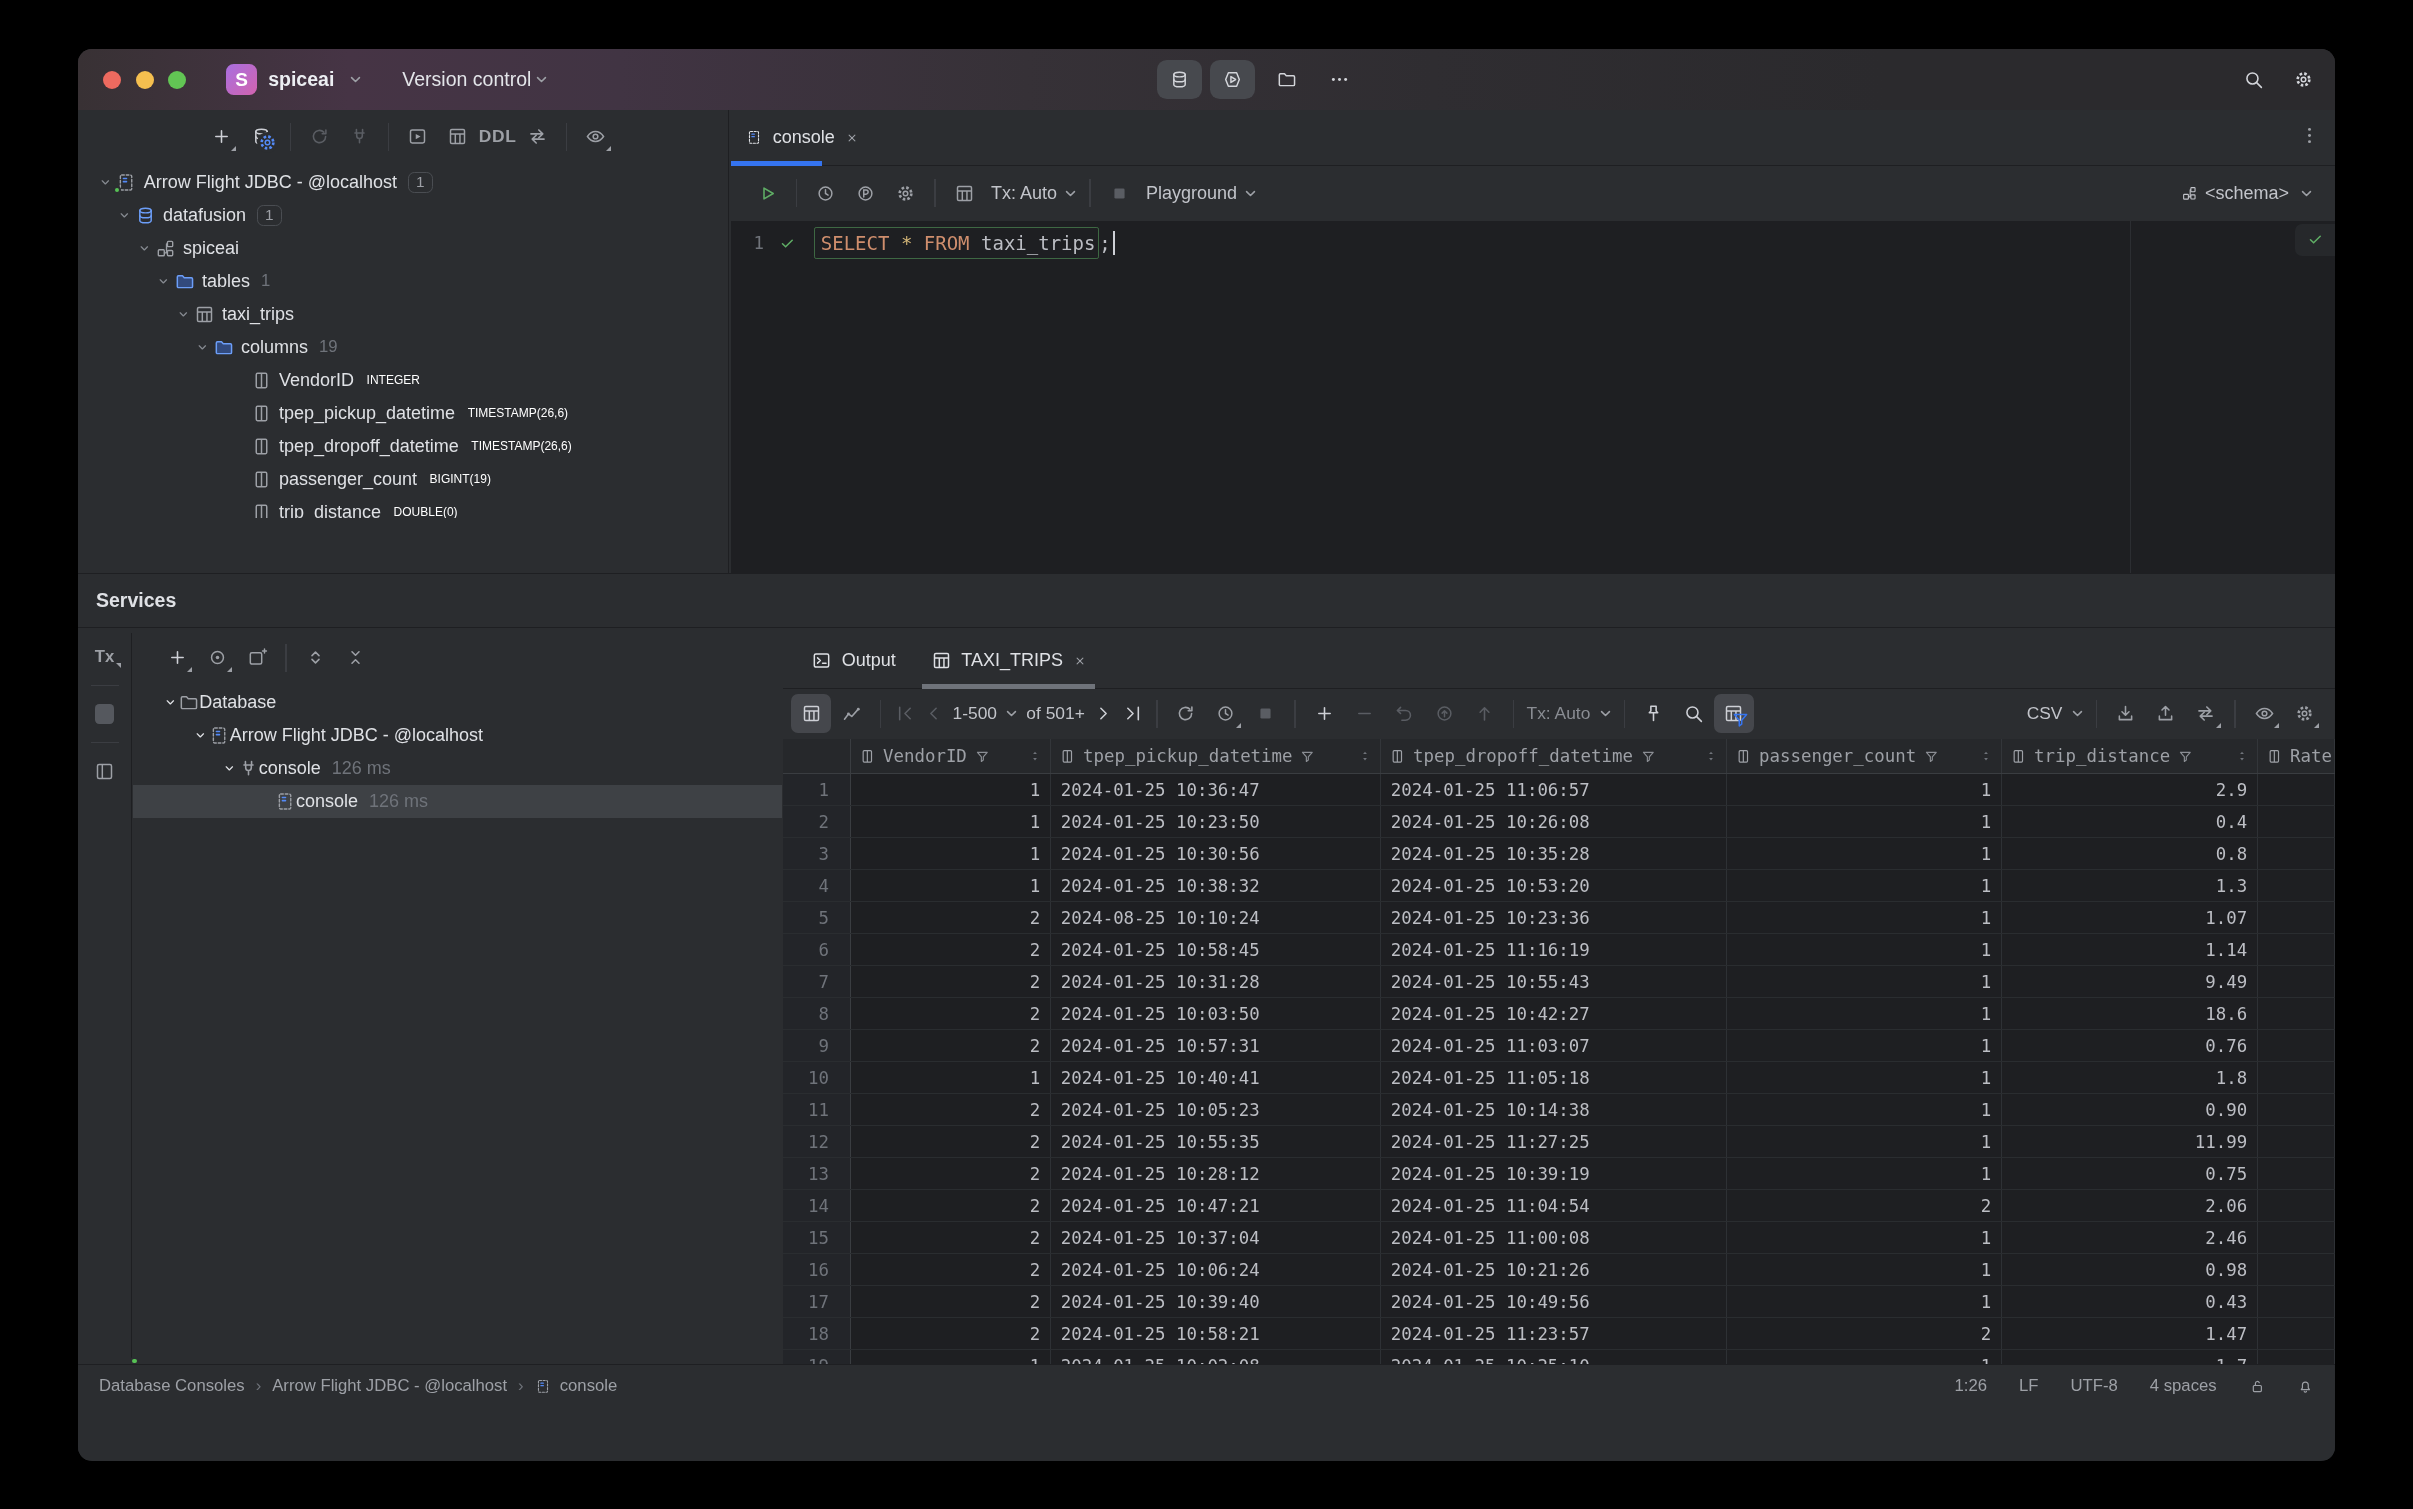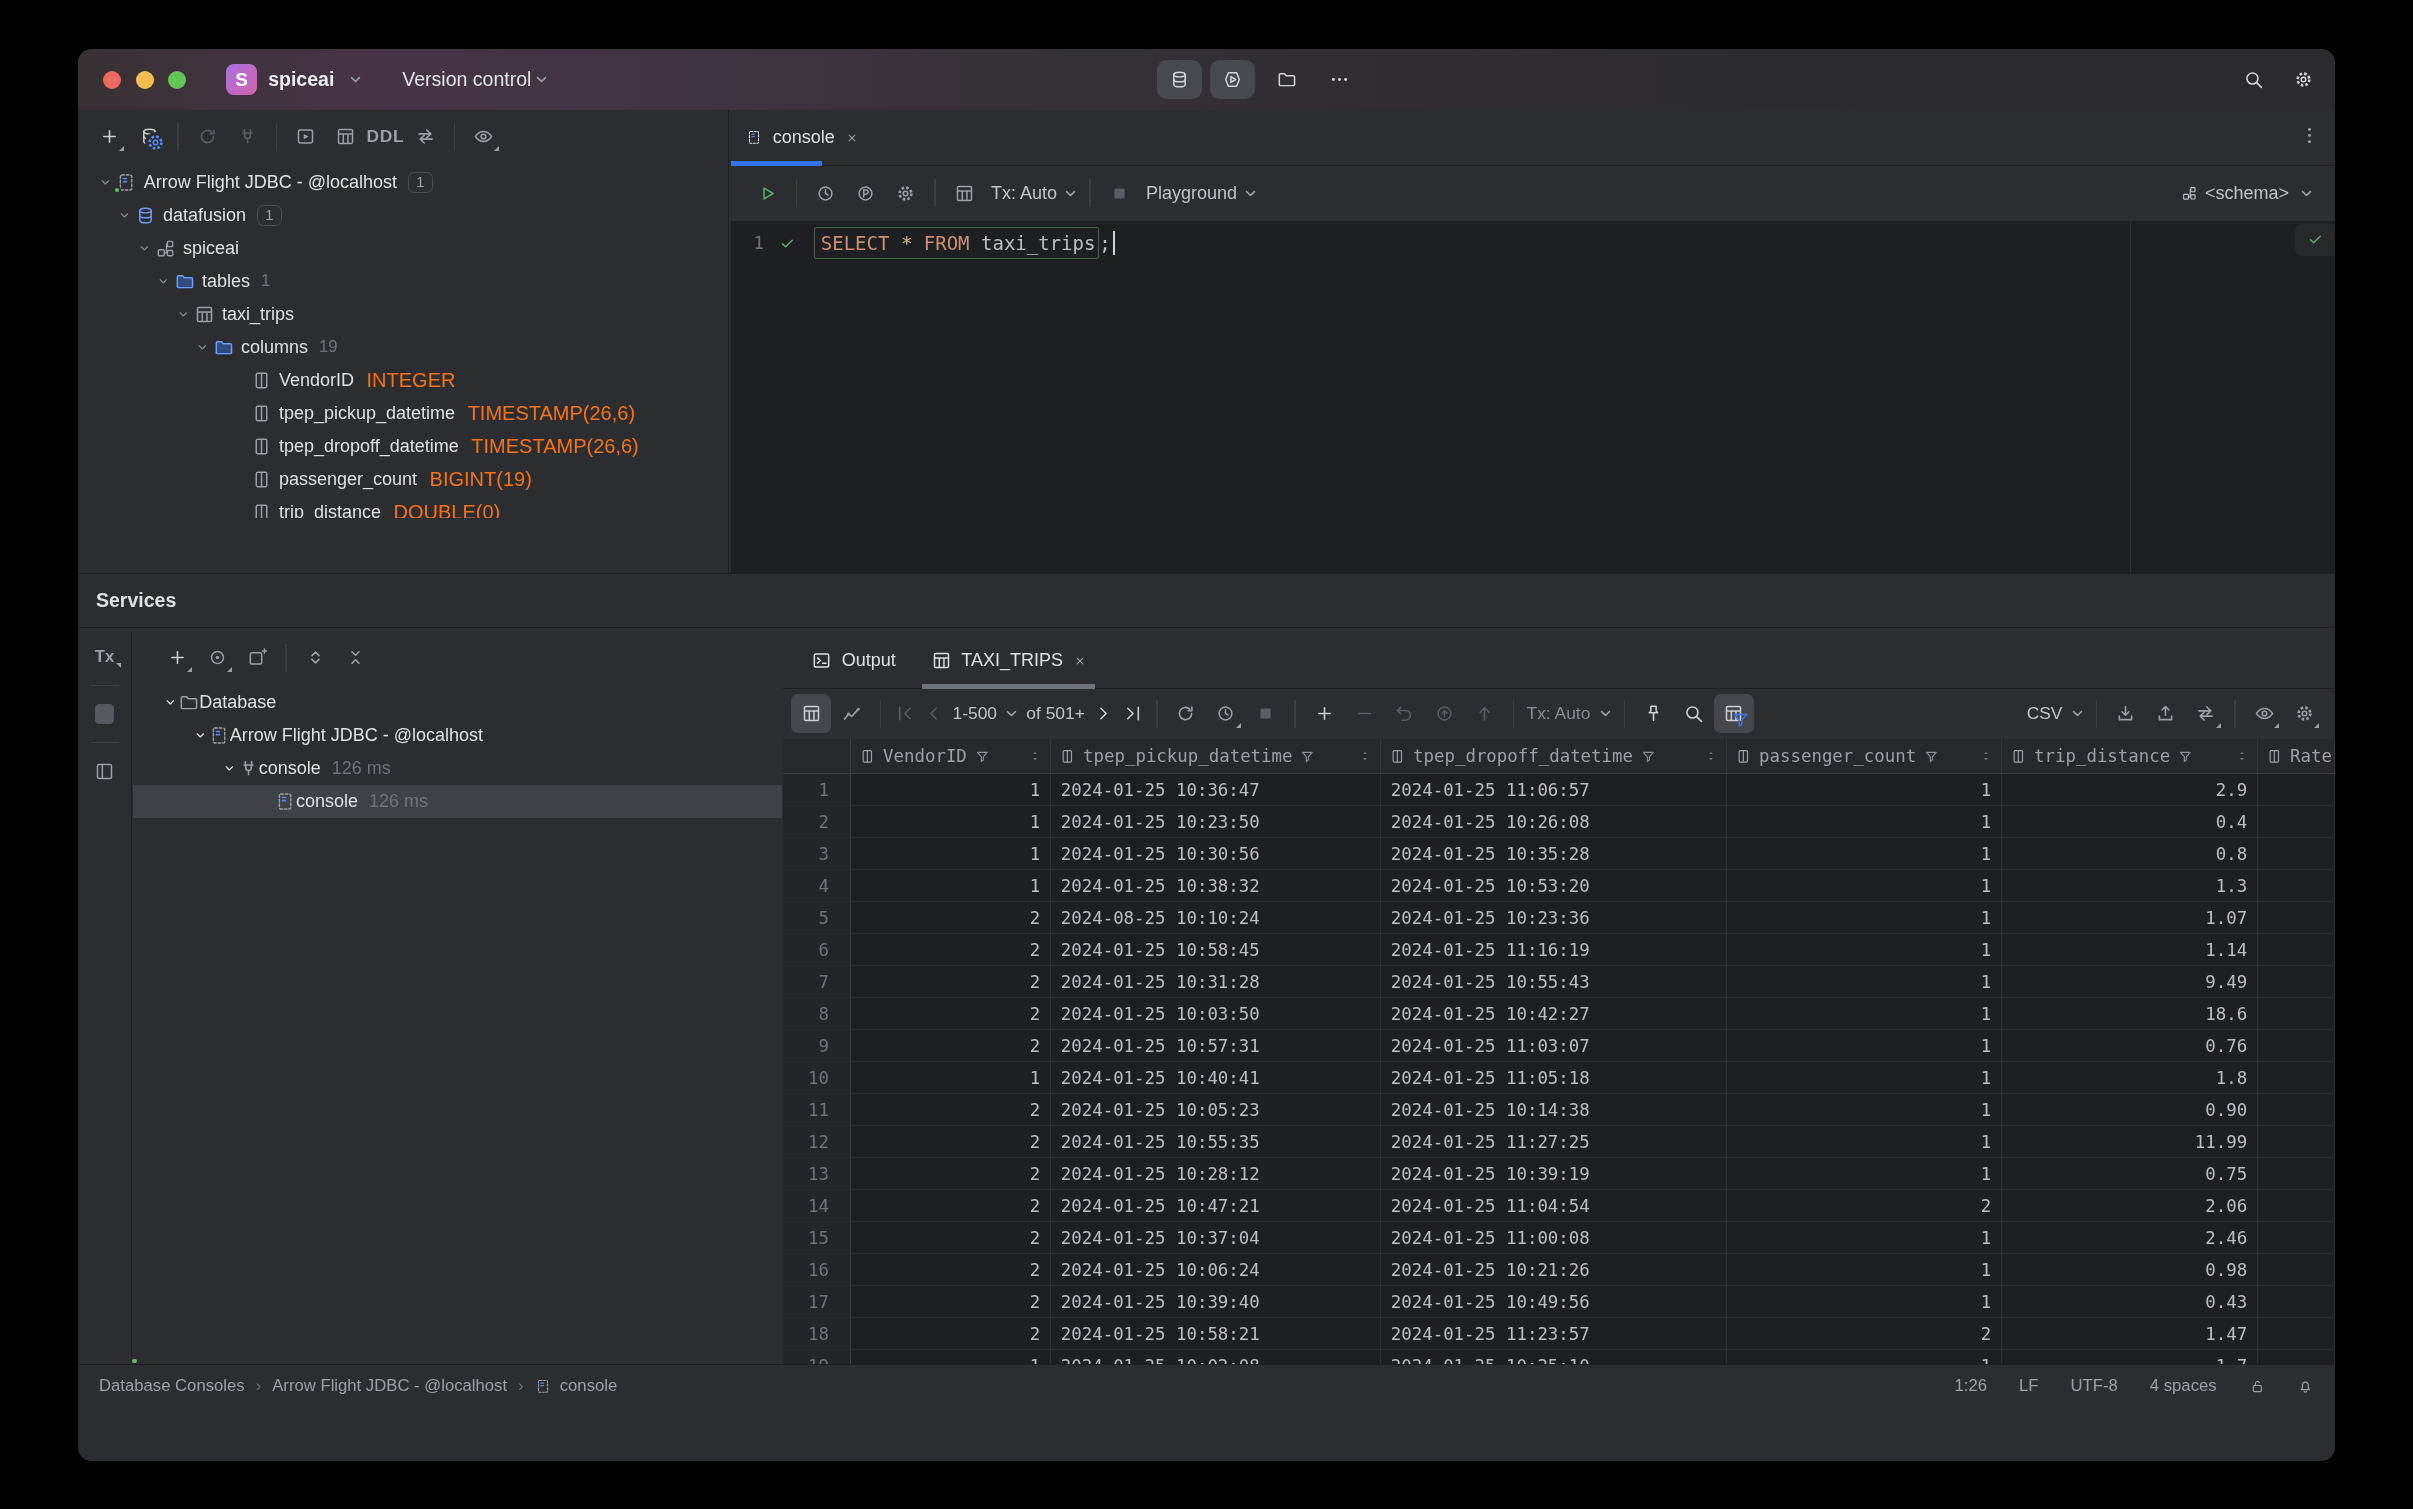--- a/index.html
+++ b/index.html
@@ -34,37 +34,37 @@
   .tb-center { position:absolute; left:1079px; top:11px; display:flex; gap:8.4px; align-items:center; }
   .tb-ic { width:45px; height:39px; border-radius:9.8px; display:flex; align-items:center; justify-content:center; color:#d3d5da; }
   .tb-ic.on { background:#47494e; }
   .tb-right { position:absolute; right:21px; top:11px; display:flex; gap:29px; align-items:center; color:#d3d5da; height:39px; }
 
   
   .main-row { position:absolute; top:61px; left:0; width:100%; height:463px; }
 
   .dbx { position:absolute; left:0; top:0; width:651px; height:463px; background:#2b2d30; border-right:1.4px solid #1e1f22; }
   .panel-title { height:54px; display:flex; align-items:center; padding-left:18px; font-size:19.5px; font-weight:700; color:#dfe1e5; border-bottom:1.4px solid #1e1f22; }
-  .dbx-toolbar { height:53px; display:flex; align-items:center; padding-left:11px; color:#9da0a6; }
+  .dbx-toolbar { height:53px; display:flex; align-items:center; padding-left:11px; color:#9da0a6;justify-content:center; }
   .tbtn { width:40px; height:39px; border-radius:7px; display:flex; align-items:center; justify-content:center; position:relative; }
   .tbtn.on { background:#45474c; }
   .corner::after { content:""; position:absolute; right:4.9px; bottom:4.9px; width:0; height:0;
                    border-bottom:5.6px solid #9da0a6; border-left:5.6px solid transparent; }
   .tsep { width:1.4px; height:28px; background:#3b3d42; margin:0 8.4px; }
   .ddl-txt { font-size:17.4px; font-weight:600; letter-spacing:0.7px; color:#9da0a6; }
   .mini-gear { position:absolute; right:2.8px; bottom:2.8px; width:12.5px; height:12.5px; color:#548af7; background:#2b2d30; border-radius:50%; }
 
   .dbx-tree { position:relative; height:355px; overflow:hidden; padding-top:2.8px; font-size:18px; }
   .trow { height:33px; display:flex; align-items:center; }
   .trow .chev { width:21px; display:flex; justify-content:center; color:#868a91; }
   .trow .ti { width:21px; margin-right:7px; display:flex; justify-content:center; position:relative; }
   .trow .lbl { color:#dfe1e5; white-space:nowrap; }
   .badge-pill { margin-left:11px; font-size:15.3px; color:#9da0a6; border:1.4px solid #4a4d52; border-radius:6.3px; padding:0.7px 7px; }
   .badge-plain { margin-left:11px; font-size:16.7px; color:#6f737a; }
-  .type { margin-left:12.5px; font-size:20px; color:#f97316; white-space:nowrap; }
+  .type { margin-left:12.5px; font-size:12px; color:#ffffff; white-space:nowrap; }
   .gdot { position:absolute; left:-2.8px; bottom:-1.4px; width:8.4px; height:8.4px; border-radius:50%; background:#57c255; border:2.1px solid #2b2d30; }
 
   
   .editor-pane { position:absolute; left:653px; top:0; right:0; height:463px; background:#2b2d30; }
   .etabbar { height:56px; border-bottom:1.4px solid #1e1f22; display:flex; align-items:center; position:relative; }
   .etab { height:56px; display:flex; align-items:center; gap:9.8px; padding:0 16.7px 0 15.3px; position:relative; }
   .etab .lbl { font-size:18px; color:#dfe1e5; }
   .etab-underline { position:absolute; left:0; bottom:0; width:91px; height:4.2px; background:#3574f0; }
   .kebab { position:absolute; right:15.3px; top:15.3px; color:#9da0a6; }
   .etoolbar { height:54px; display:flex; align-items:center; padding-left:16.7px; color:#9da0a6; font-size:18px; position:relative; }

